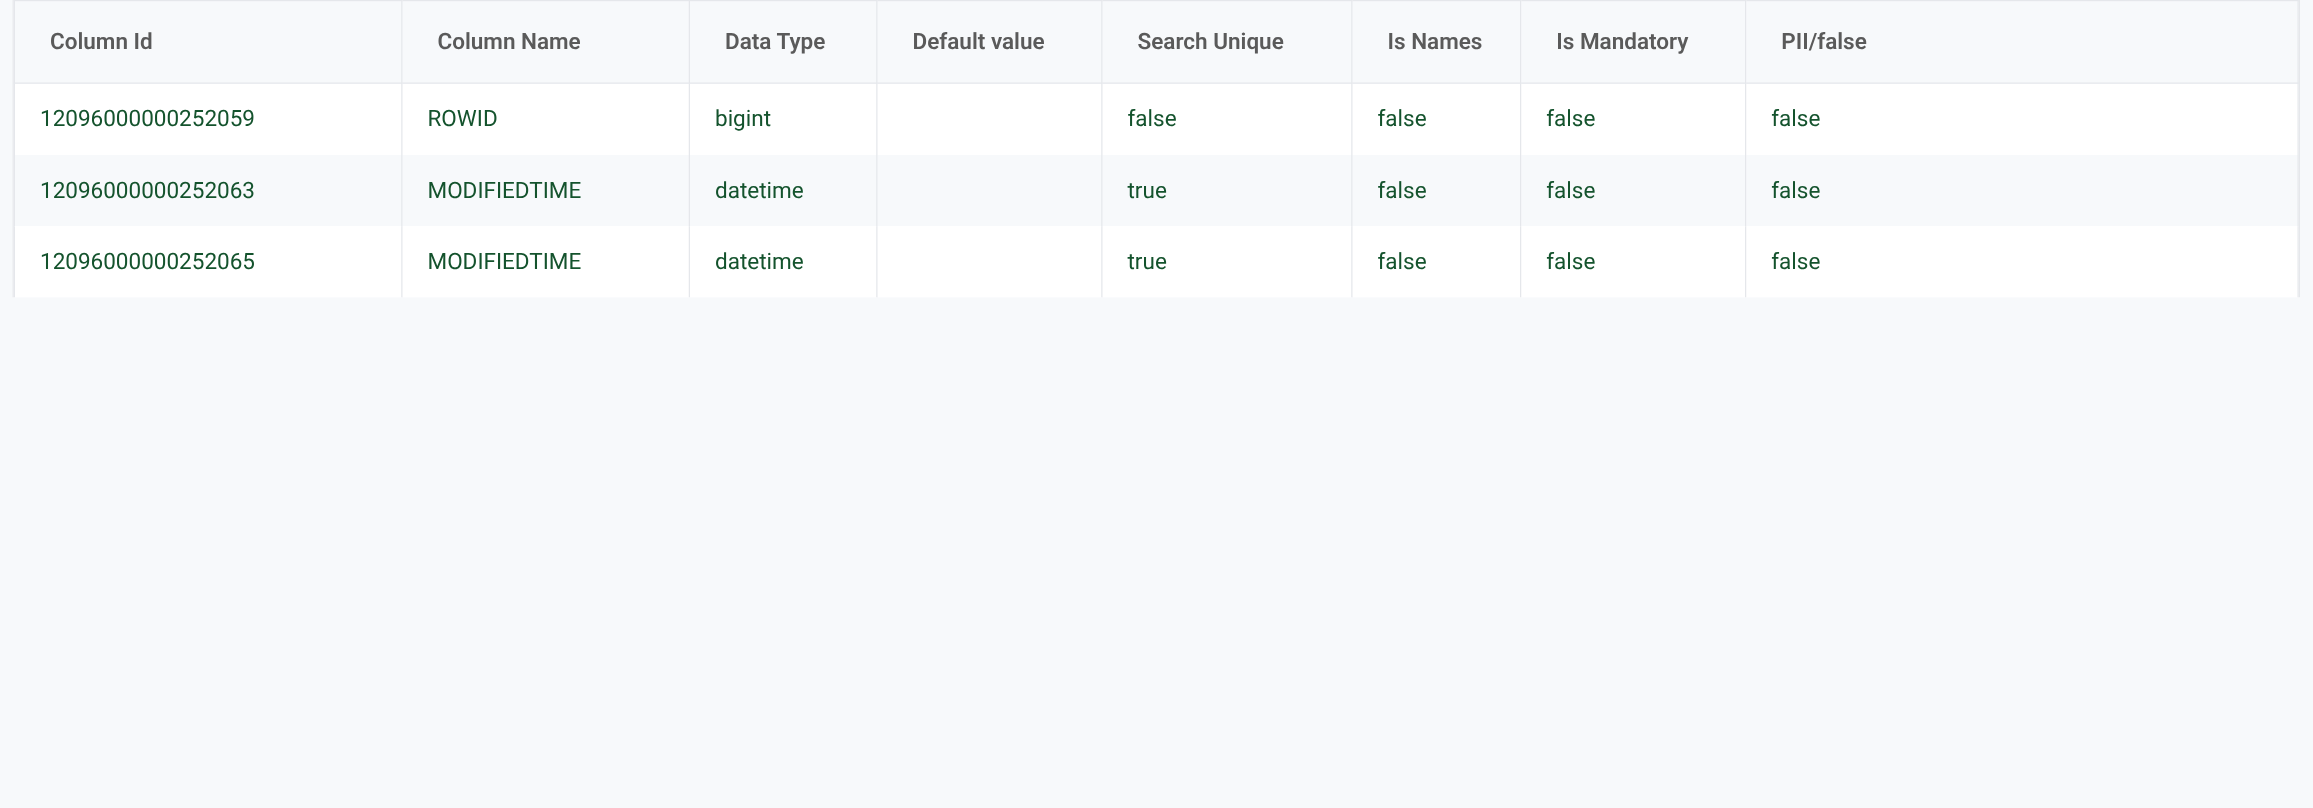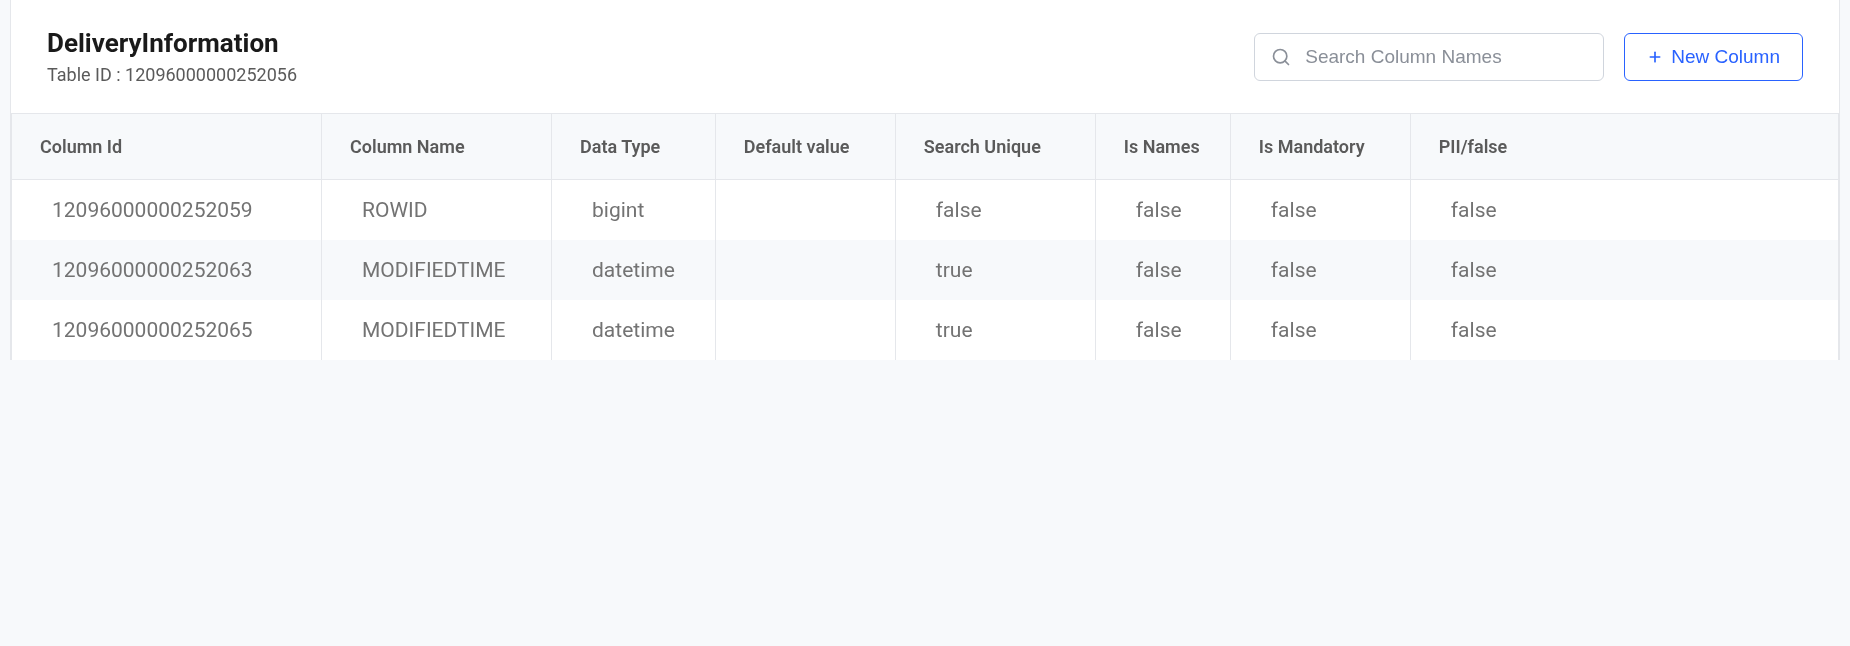--- a/index.html
+++ b/index.html
@@ -112,23 +112,23 @@
     .data-table th {
       text-align: left;
       padding: 22px 28px;
       font-size: 18px;
       font-weight: 600;
       color: #5a5a5a;
       background: #f7f9fb;
       border: 1px solid #e5e7eb;
     }
     .data-table td {
-      padding: 18px 40px;
-      font-size: 21px;
-      color: #737373;
+      padding: 18px 20px;
+      font-size: 18px;
+      color: #14532d;
       border-left: 1px solid #e5e7eb;
       border-right: 1px solid #e5e7eb;
     }
     .data-table tbody tr:nth-child(even) {
       background: #f7f9fb;
     }
     .data-table tbody tr:nth-child(odd) {
       background: #ffffff;
     }
     .col-id { width: 310px; margin-left: 20px; }
@@ -139,42 +139,20 @@
     .col-unique { width: 135px; }
     .col-mandatory { width: 180px; }
     .col-pii { }
   </style>
 </head>
 <body>
 
 <div class="outer-container">
 
   <div class="content">
-    <div class="header-row">
-      <div class="header-left">
-        <div class="table-name">DeliveryInformation</div>
-        <div class="table-id">Table ID : 12096000000252056</div>
-      </div>
-      <div class="header-right">
-        <div class="search-box">
-          <svg width="20" height="20" viewBox="0 0 24 24" fill="none" stroke="#8a8f98" stroke-width="2" stroke-linecap="round" stroke-linejoin="round">
-            <circle cx="11" cy="11" r="8"></circle>
-            <line x1="21" y1="21" x2="16.65" y2="16.65"></line>
-          </svg>
-          <input type="text" class="search-input" placeholder="Search Column Names" style="">
-        </div>
-        <button class="new-col-btn">
-          <svg width="16" height="16" viewBox="0 0 24 24" fill="none" stroke="#2962ff" stroke-width="2.5" stroke-linecap="round">
-            <line x1="12" y1="5" x2="12" y2="19"></line>
-            <line x1="5" y1="12" x2="19" y2="12"></line>
-          </svg>
-          <span>New Column</span>
-        </button>
-      </div>
-    </div>
 
     <table class="data-table">
       <thead>
         <tr>
           <th class="col-id">Column Id</th>
           <th class="col-name">Column Name</th>
           <th class="col-type">Data Type</th>
           <th class="col-default">Default value</th>
           <th class="col-search">Search Unique</th>
           <th class="col-unique">Is Names</th>

